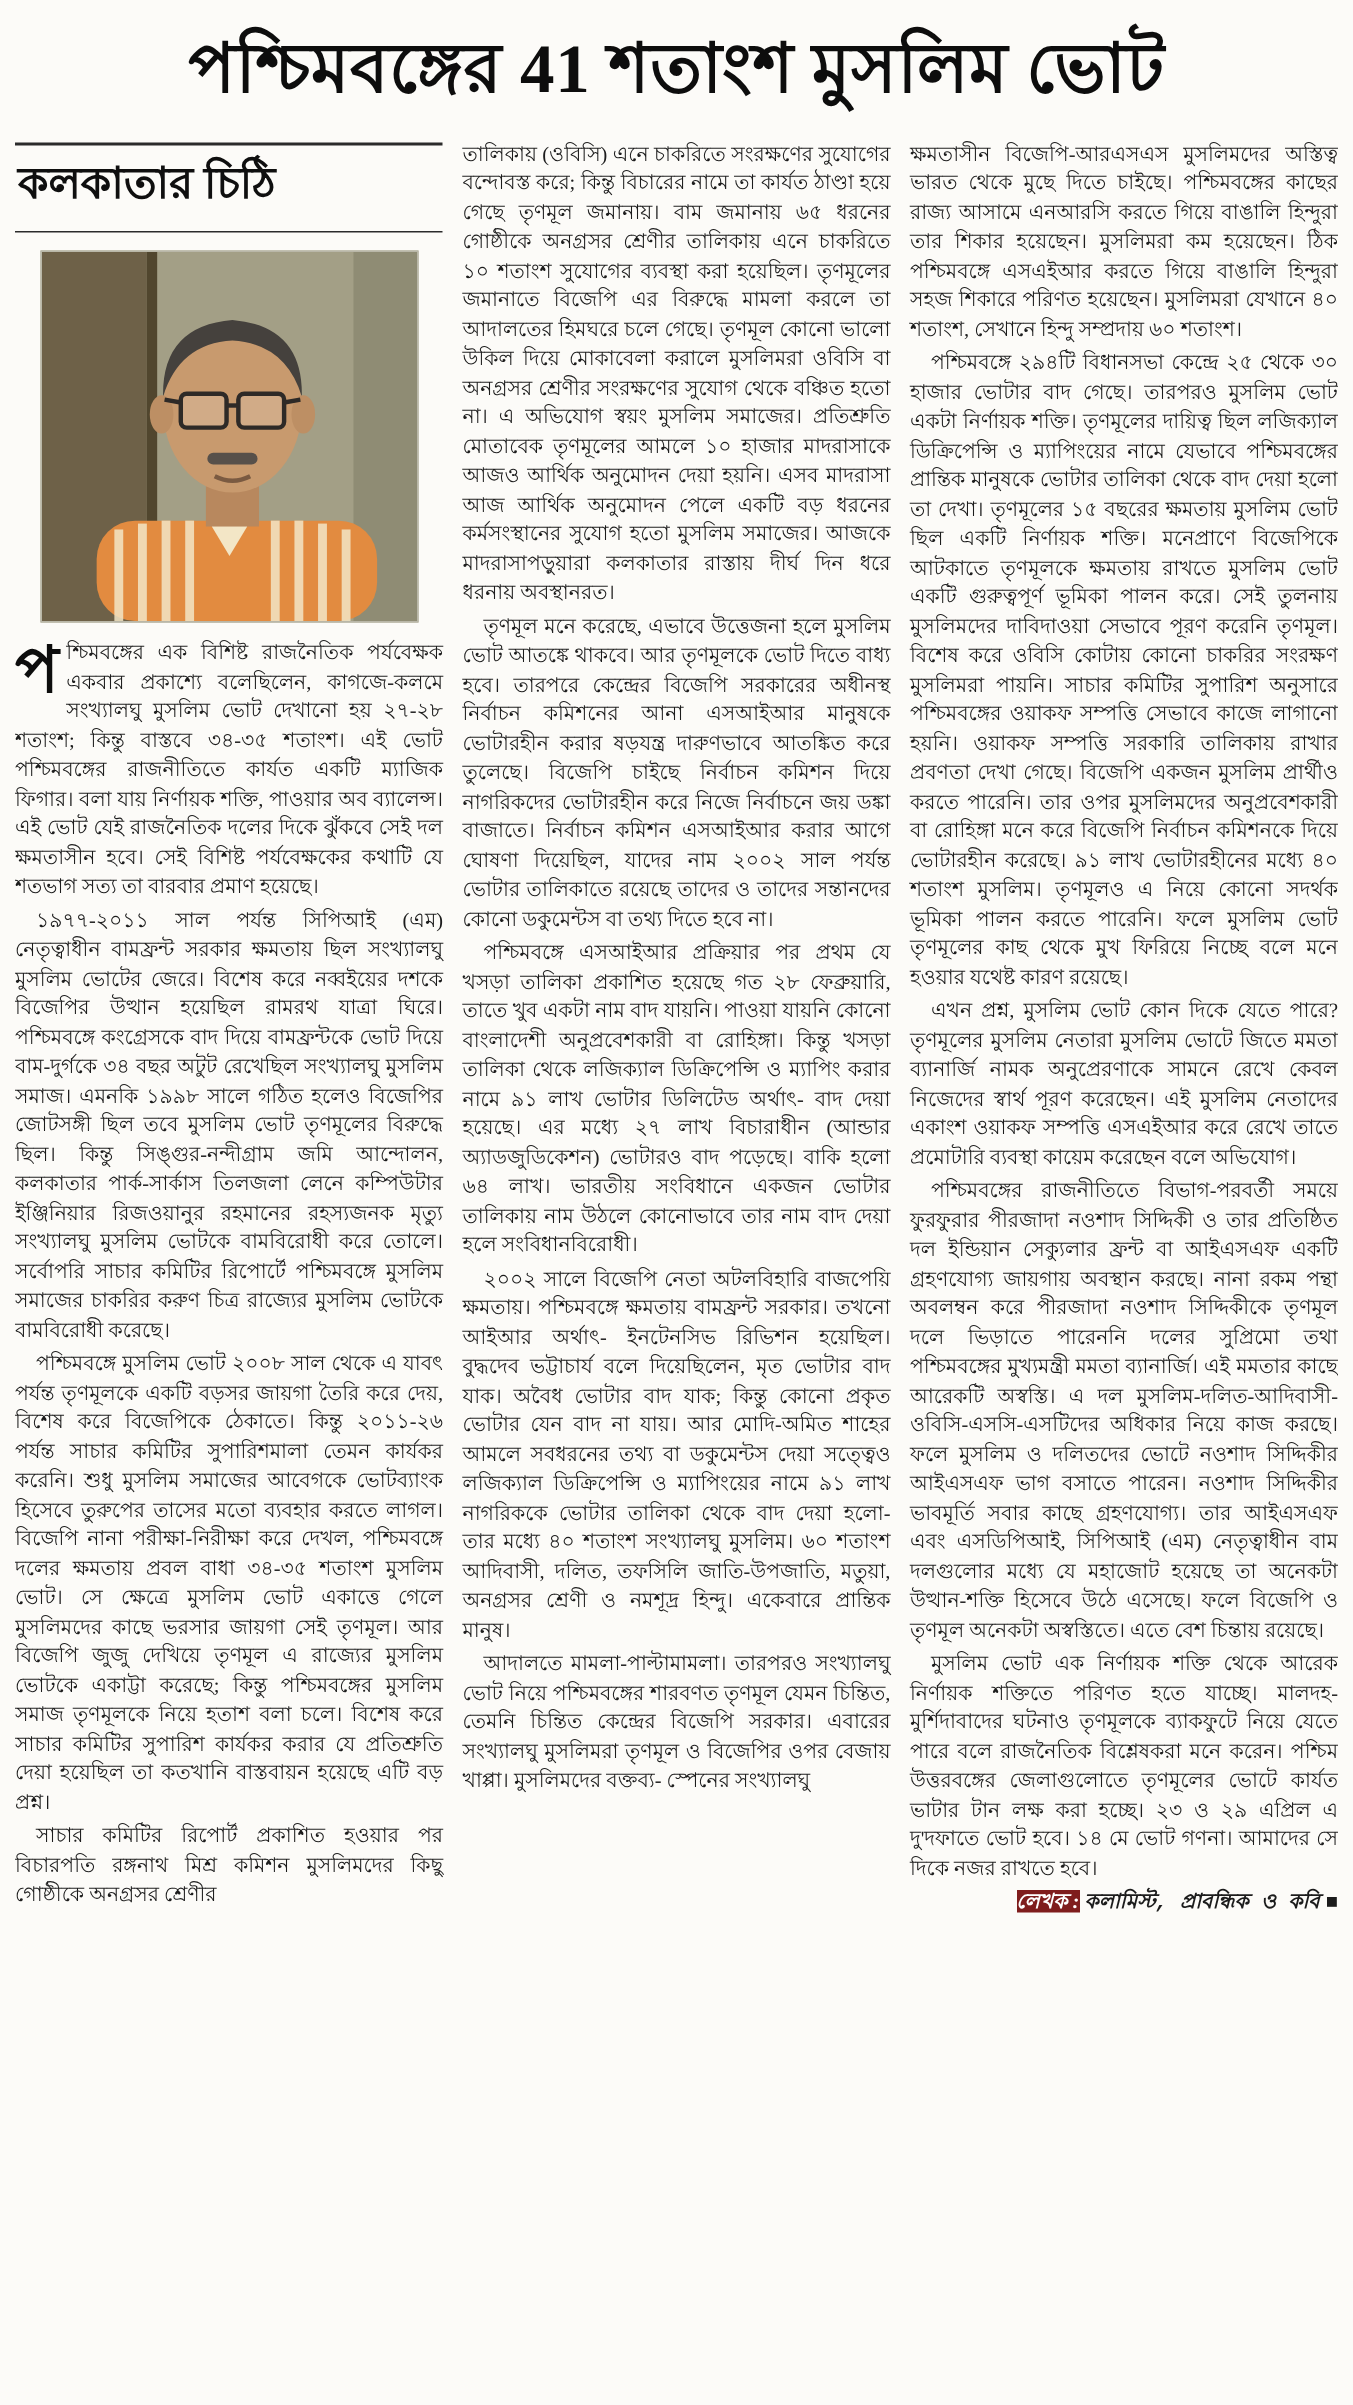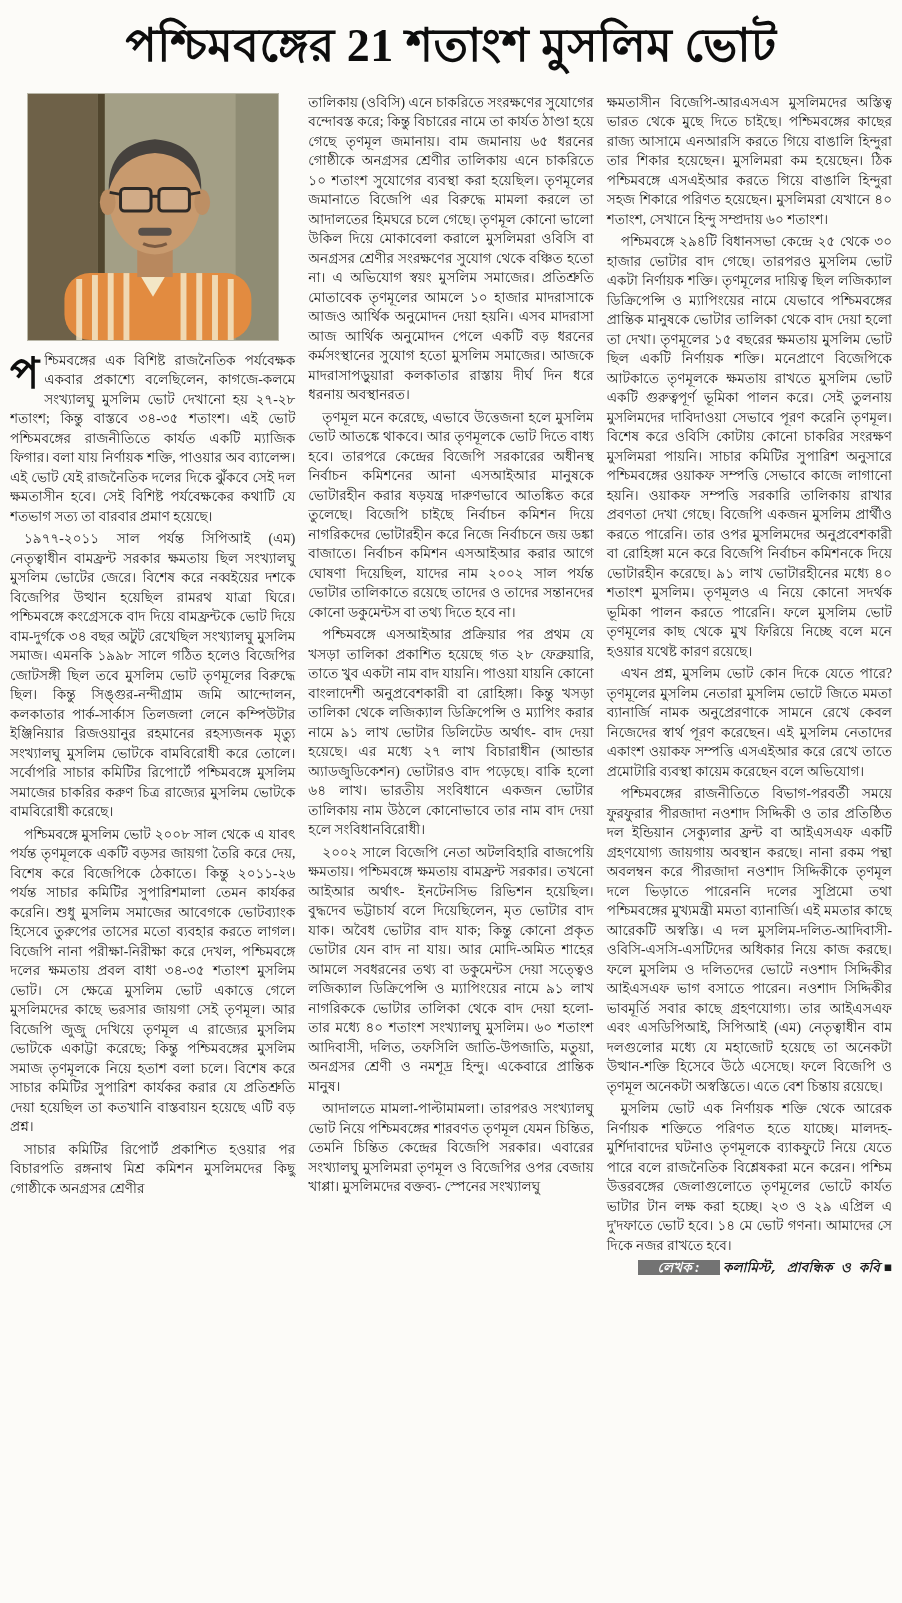--- a/index.html
+++ b/index.html
@@ -40,37 +40,40 @@
   }
   
   .dropcap{
     float:left; font-size:43px; line-height:0.95; font-weight:bold;
     padding:3px 5px 0 0; color:#0d0d0d;
   }
   
   .credit{
     text-align:right; margin-top:6px; font-size:13.6px;
   }
-  .credit-label{ font-weight:bold; font-style:italic; background:#737373; color:#fff; padding:0 20px; }
+  .credit-label{ font-weight:bold; font-style:italic; background:#7f1d1d; color:#fff; padding:0 0; }
   .credit-text{ font-style:italic; font-weight:bold;font-family:Liberation Mono, monospace; }
   .endmark{ font-style:normal; font-weight:bold; margin-left:4px; }
 </style>
 </head>
 <body>
 
 <div class="page">
 
   <header class="headline">
-    <div>পশ্চিমবঙ্গের 21 শতাংশ মুসলিম ভোট</div>
+    <div>পশ্চিমবঙ্গের 41 শতাংশ মুসলিম ভোট</div>
   </header>
 
   <main class="content">
 
     <section class="col">
 
+      <div class="section-box">
+        <h2 class="section-title">কলকাতার চিঠি</h2>
+      </div>
 
       <figure class="photo">
         <svg viewBox="0 0 260 250" preserveAspectRatio="xMidYMid slice">
           <rect width="260" height="250" fill="#a39f86"></rect>
           <rect x="0" y="0" width="74" height="250" fill="#6e6148"></rect>
           <rect x="74" y="0" width="7" height="250" fill="#51462e"></rect>
           <rect x="214" y="0" width="46" height="250" fill="#8f8c74"></rect>
           <rect x="40" y="182" width="190" height="68" rx="26" fill="#e28b40"></rect>
           <g fill="#f3e6c6" opacity="0.85">
             <rect x="52" y="188" width="6" height="62"></rect>

